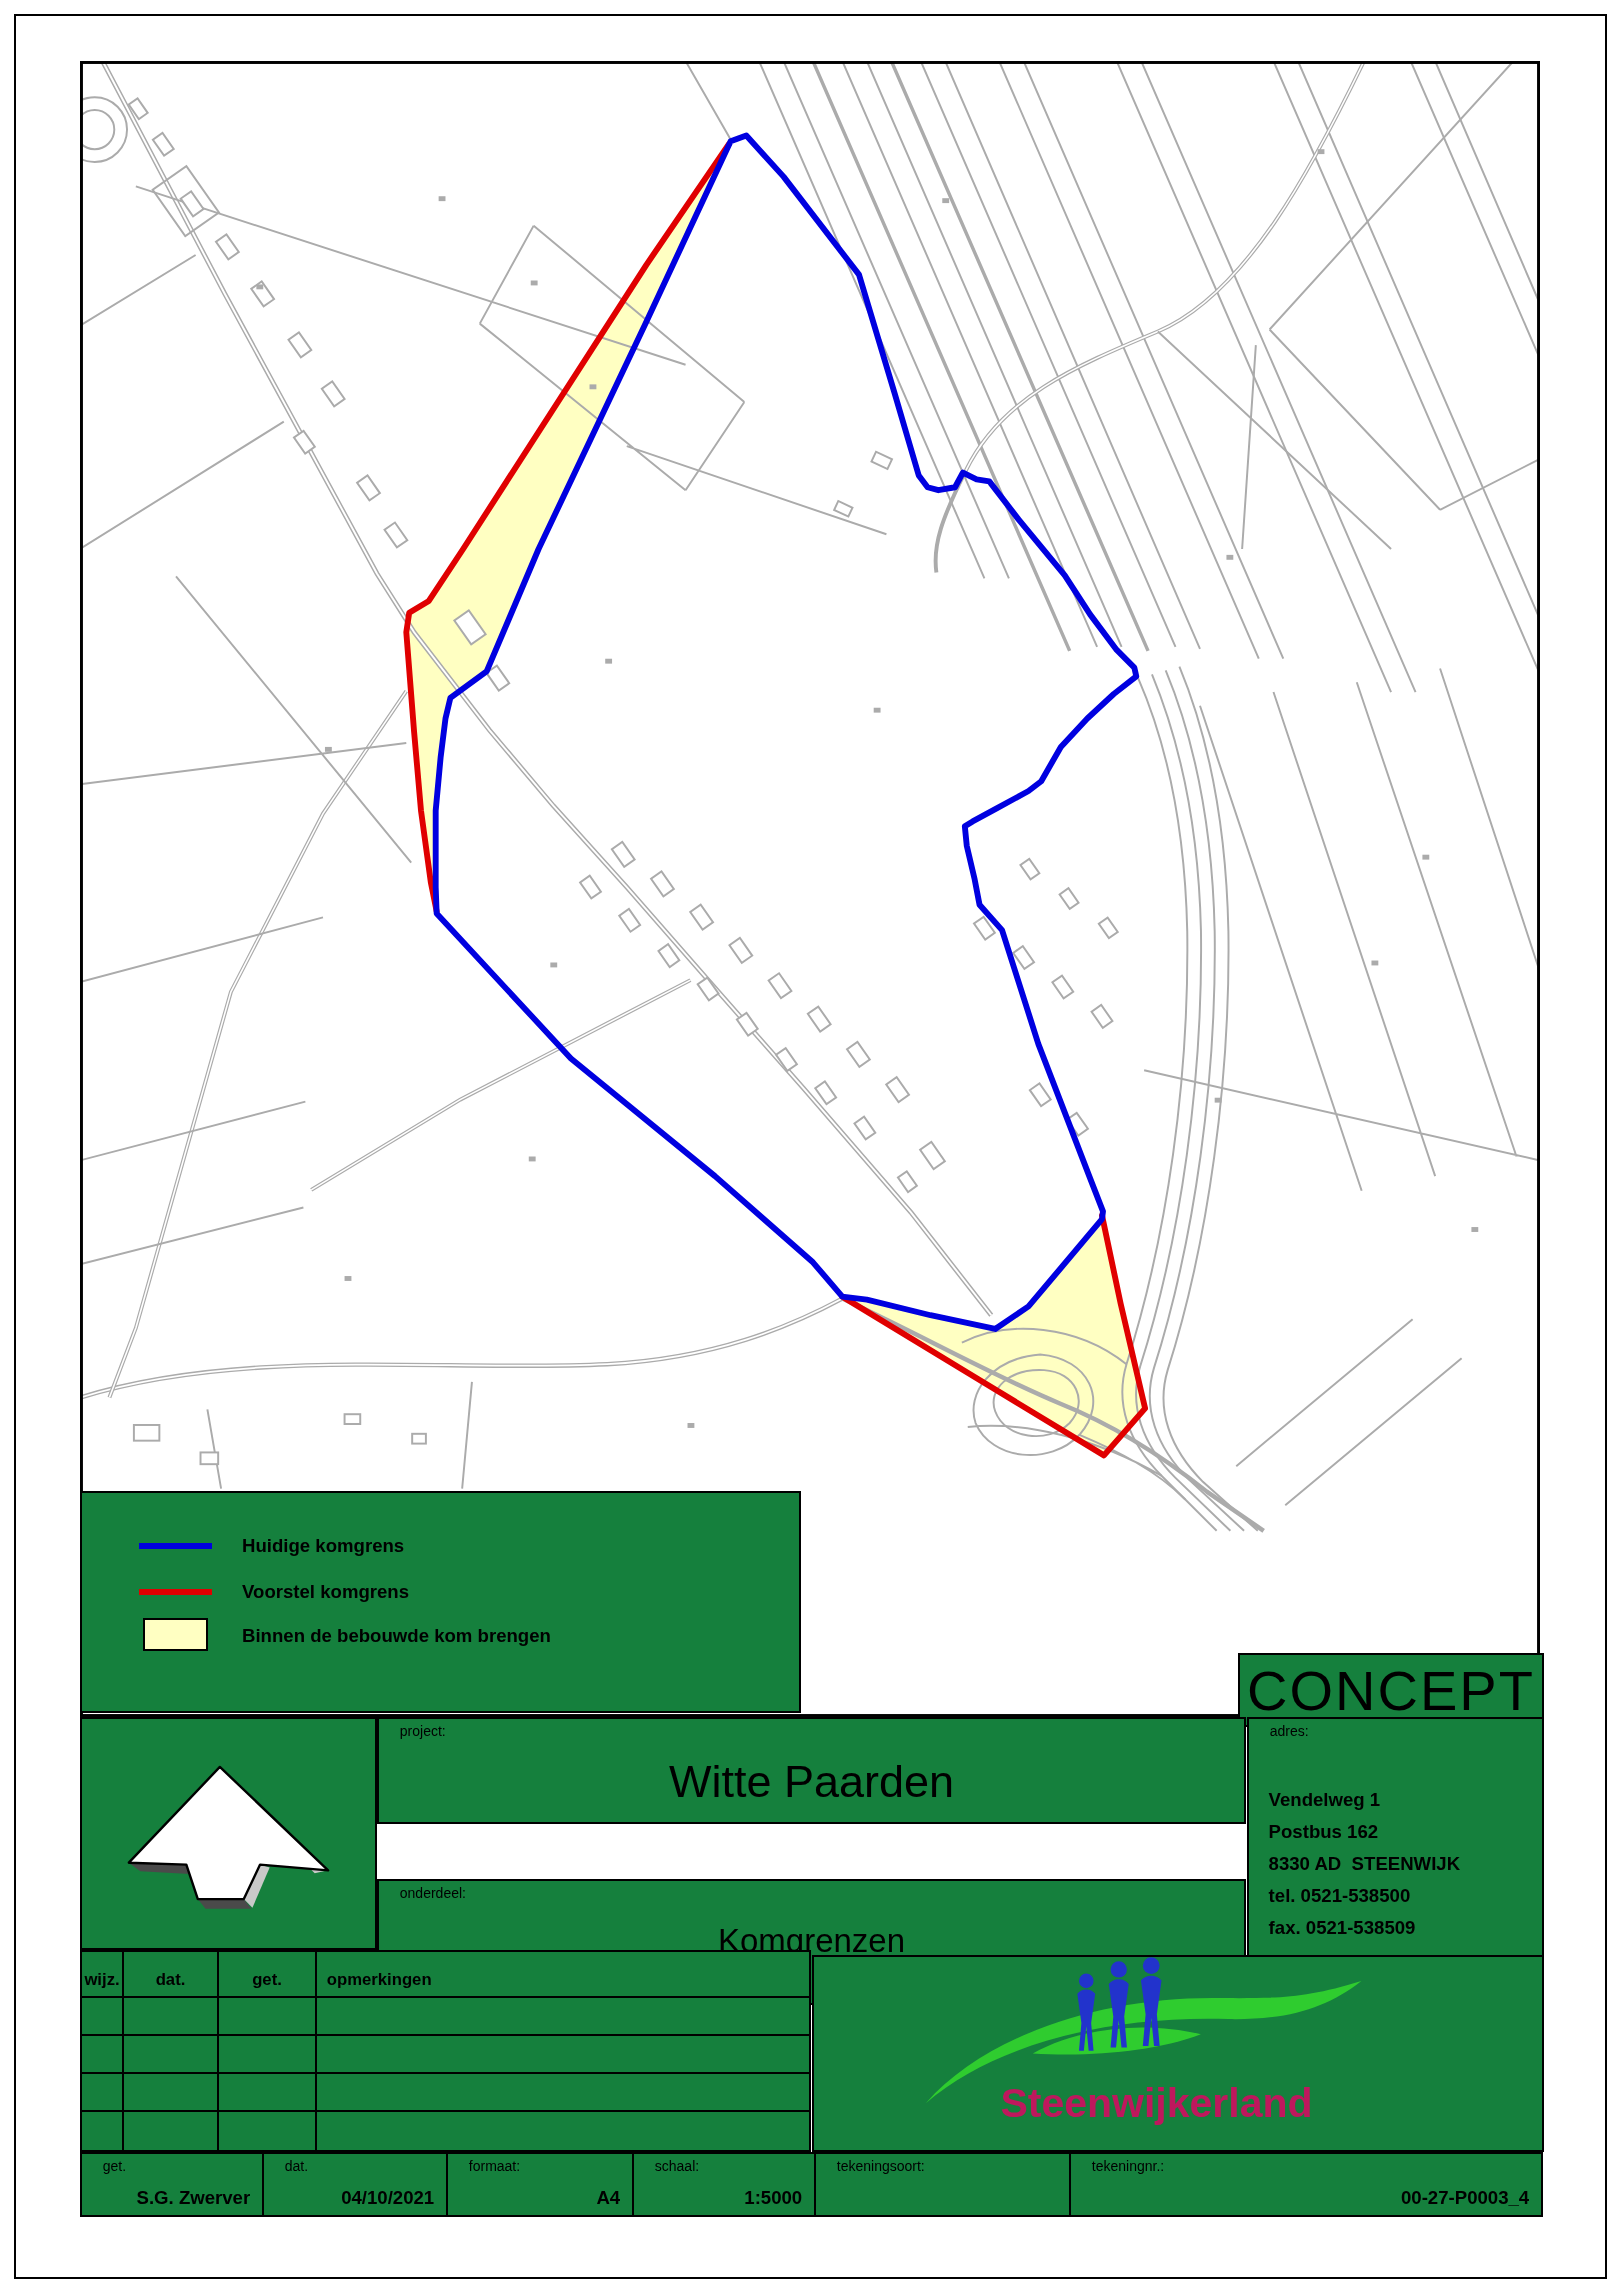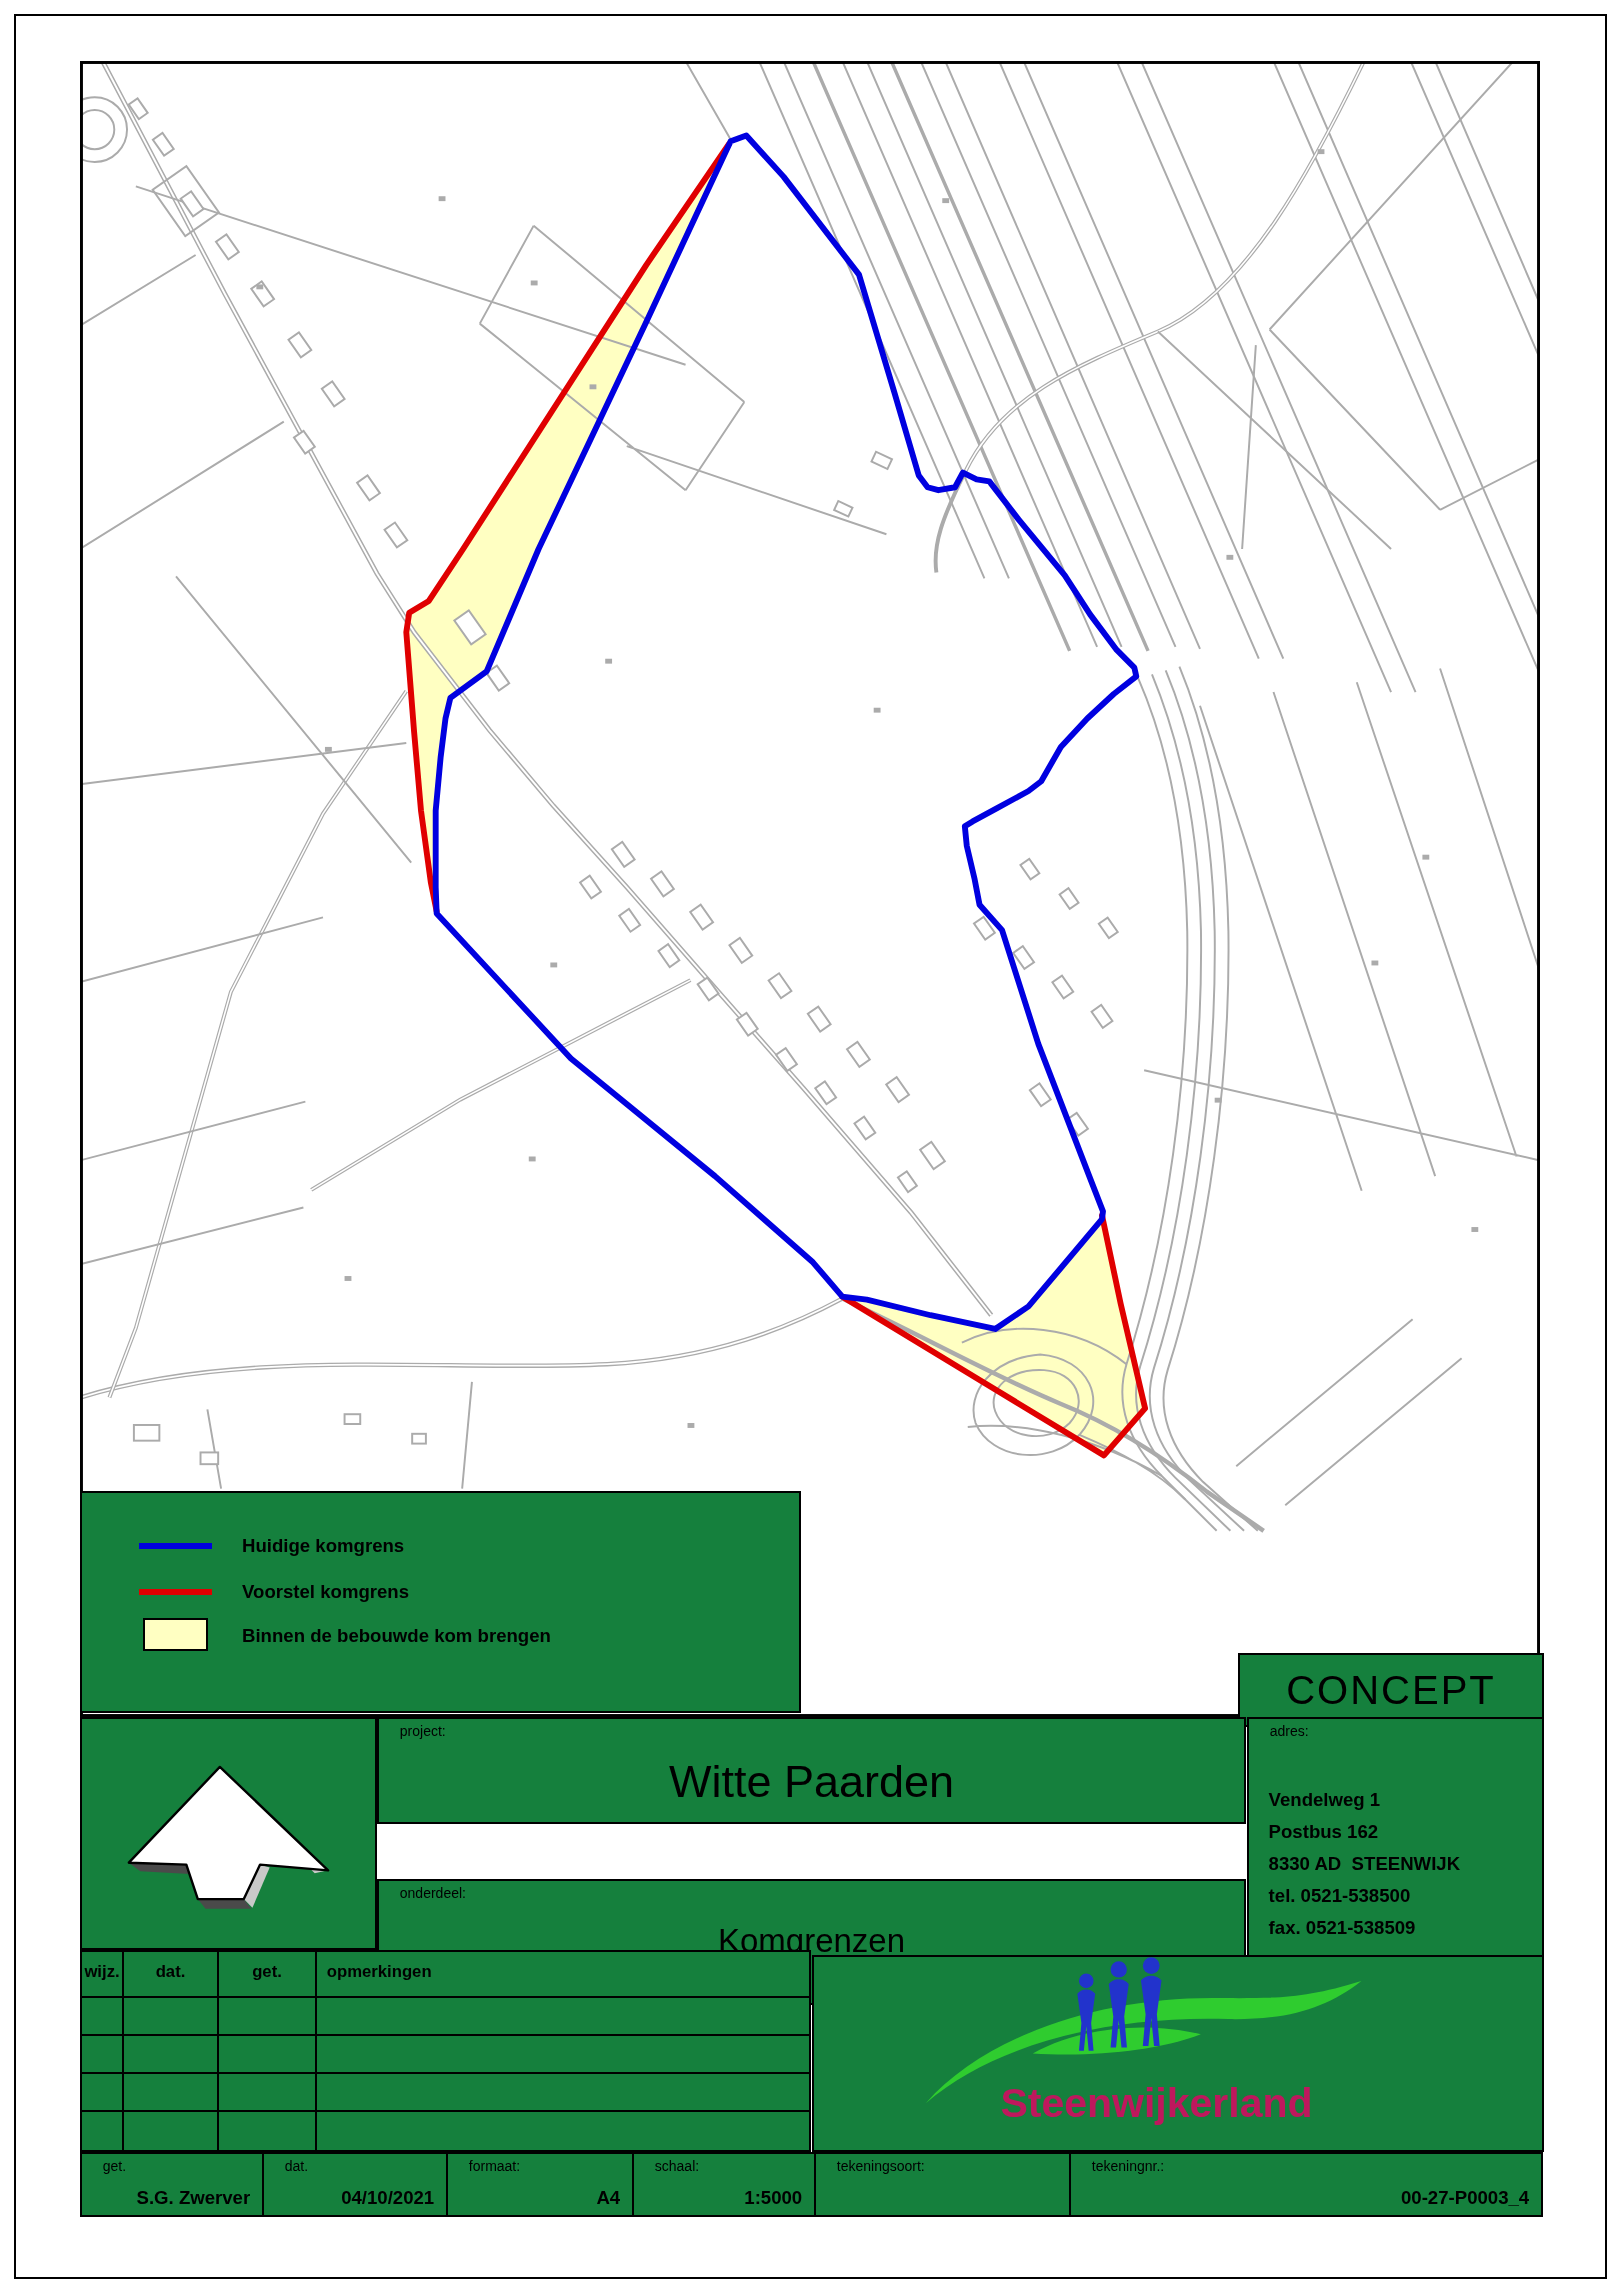--- a/index.html
+++ b/index.html
@@ -8,32 +8,32 @@
   #map-svg{position:absolute;left:80px;top:61px;width:1460px;height:1656px;background:#fff;}
   .box{position:absolute;background:#15803d;border:2.5px solid #000;box-sizing:border-box;}
   .cell-label{position:absolute;left:8.8px;top:3.9px;font-size:14px;color:#000;margin-left:12px;}
   
   .legend{left:80px;top:1491px;width:721px;height:222px;}
   .lg-row{position:absolute;left:0;width:100%;height:39px;}
   .lg-line{position:absolute;left:57px;top:16.7px;width:73px;height:5.9px;}
   .lg-area{position:absolute;left:61px;top:2px;width:65px;height:33px;border:2.5px solid #000;box-sizing:border-box;}
   .lg-label{position:absolute;left:160px;top:8.8px;font-size:18.6px;font-weight:bold;white-space:pre;}
   
-  .concept{left:1238px;top:1653px;width:306px;height:74px;display:flex;align-items:center;justify-content:center;font-size:40px;letter-spacing:2px;}
+  .concept{left:1238px;top:1653px;width:306px;height:74px;display:flex;align-items:center;justify-content:center;font-size:56px;letter-spacing:2px;}
   
   .arrow-box{left:80px;top:1717px;width:297px;height:233px;}
   .project-cell{left:377px;top:1717px;width:869px;height:107px;}
   .onderdeel-cell{left:377px;top:1879px;width:869px;height:126px;}
   .adres-box{left:1247px;top:1717px;width:297px;height:240px;}
   .big-title{position:absolute;left:0;right:0;top:37px;text-align:center;font-size:45px;}
   .mid-title{position:absolute;left:0;right:0;top:41px;text-align:center;font-size:33px;}
   .adres-lines{position:absolute;left:19.6px;top:65px;font-size:18.6px;font-weight:bold;line-height:32px;white-space:pre;}
   
   .rev-table{left:80px;top:1950px;width:731px;height:202px;display:grid;grid-template-columns:42px 95px 98px 1fr;grid-template-rows:46px 38px 38px 38px 1fr;}
-  .rev-cell{border-right:2.5px solid #000;border-bottom:2.5px solid #000;box-sizing:border-box;font-size:16.7px;font-weight:bold;display:flex;align-items:flex-start;justify-content:center;padding-top:10px;}
+  .rev-cell{border-right:2.5px solid #000;border-bottom:2.5px solid #000;box-sizing:border-box;font-size:16.7px;font-weight:bold;display:flex;align-items:flex-start;justify-content:center;padding-top:18px;}
   .rev-cell.last-col{border-right:none;justify-content:flex-start;padding-left:9.8px;}
   .rev-cell.empty{padding:0;}
   .rev-cell.last-row{border-bottom:none;}
   
   .logo-box{left:812px;top:1955px;width:732px;height:197px;}
   .logo-text{position:absolute;left:931px;top:2080px;width:451px;text-align:center;font-size:41px;font-weight:bold;}
   
   .strip{left:80px;top:2152px;width:1463px;height:65px;display:grid;grid-template-columns:182px 184px 186px 182px 255px 1fr;}
   .strip-cell{position:relative;border-right:2.5px solid #000;box-sizing:border-box;}
   .strip-cell:last-child{border-right:none;}

